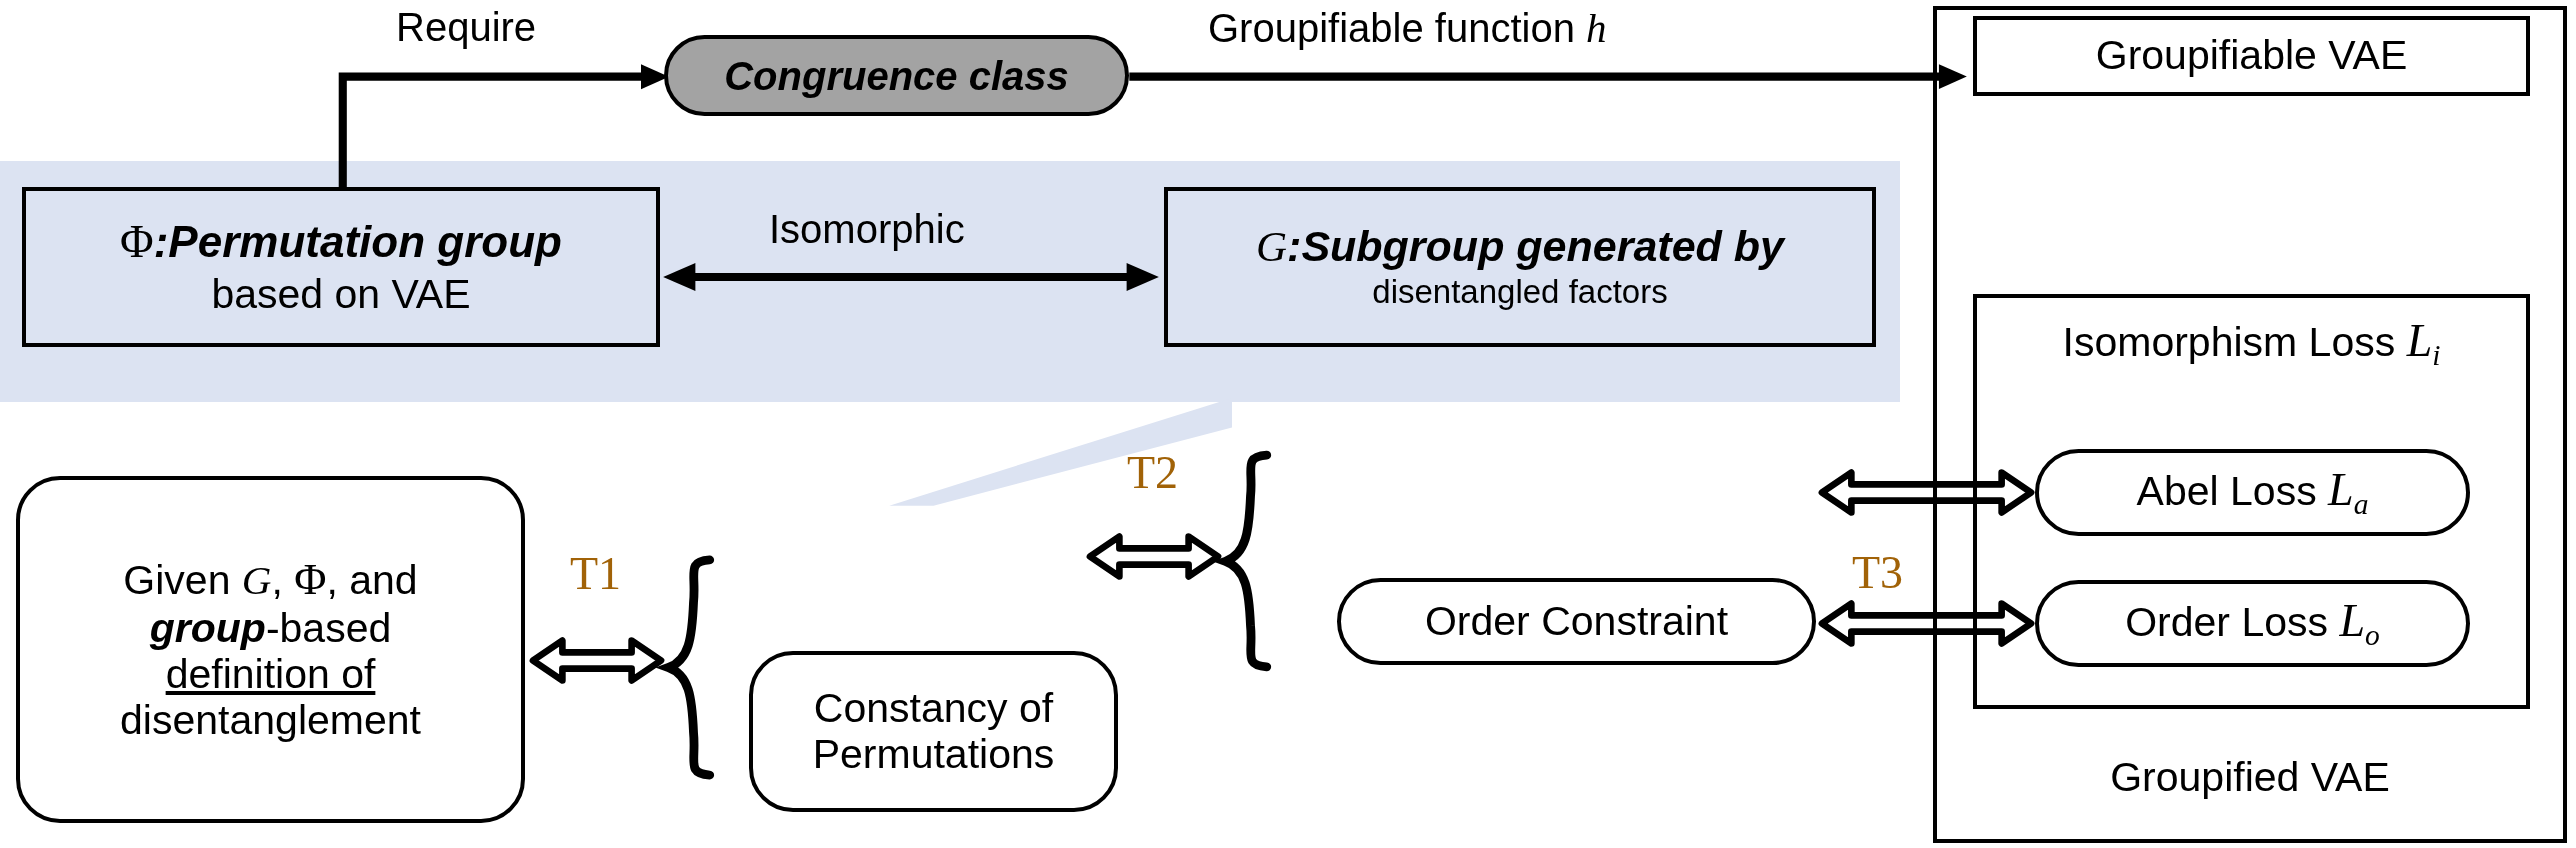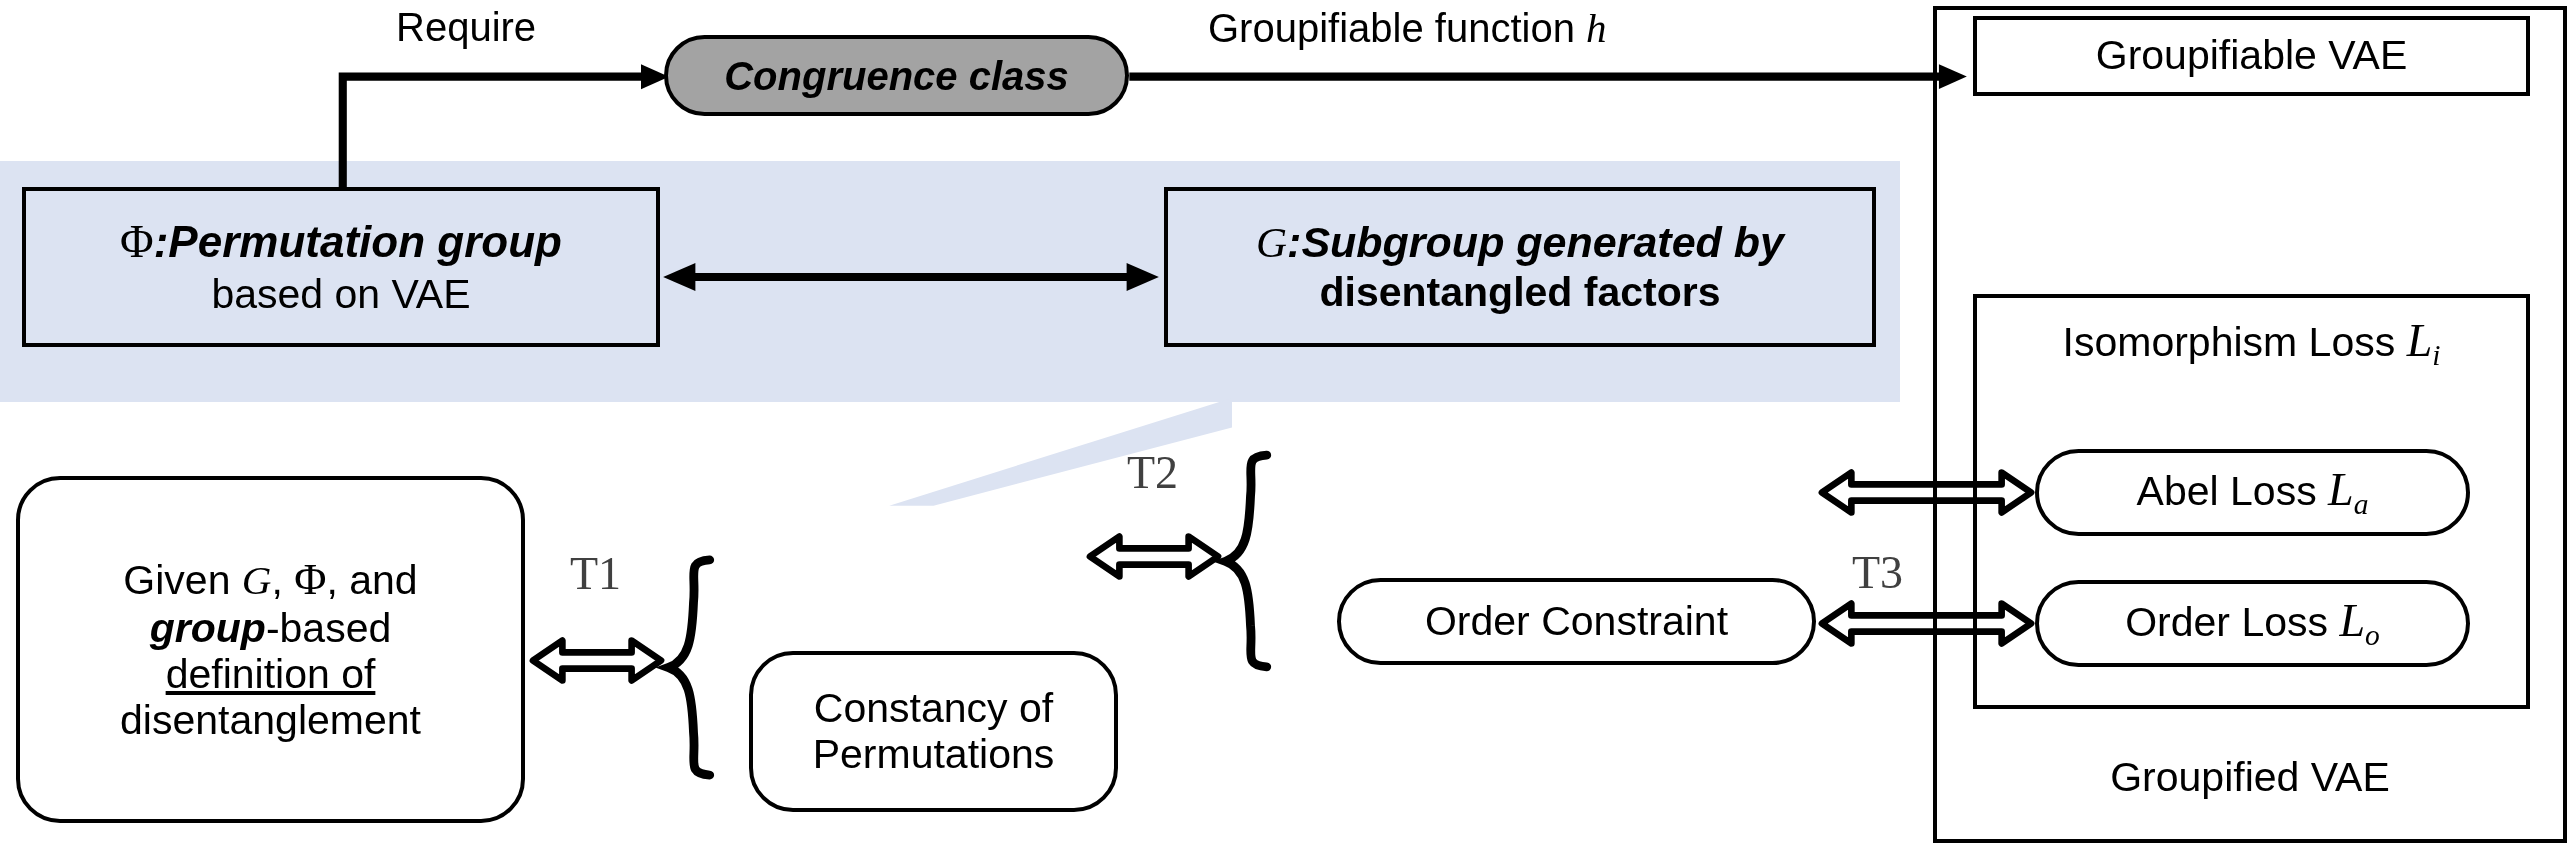--- a/index.html
+++ b/index.html
@@ -18,21 +18,21 @@
   .softbox{box-sizing:border-box;border:4.4px solid #000;background:#fff;border-radius:44px;}
 
   .ctr{display:flex;align-items:center;justify-content:center;text-align:center;
        line-height:1.05;}
   .col{flex-direction:column;}
 
   .t{color:#000;}
   .bi{font-style:italic;font-weight:bold;}
   .serif{font-family:"Liberation Serif", serif;}
   .mathit{font-family:"Liberation Serif", serif;font-style:italic;}
-  .red{color:#404040;font-family:"Liberation Serif", serif;}
+  .red{color:#a16207;font-family:"Liberation Serif", serif;}
 
   .label{font-size:38px;color:#000;white-space:nowrap;}
 
   
   .bluepill{background:#dce3f2;border-radius:29.5px;}
 
   svg{display:block;overflow:visible;}
 </style>
 </head>
 <body>
@@ -69,26 +69,27 @@
       <span class="serif" style="font-size:46px;">Φ</span><span class="bi" style="font-size:44px;">:</span><span class="bi" style="font-size:44px;">Permutation group</span>
     </div>
     <div class="t" style="font-size:41px;margin-top:5.9px;">based on VAE</div>
   </div>
 
   <svg class="abs" style="left:660px;top:255px;width:502px;height:44px;" viewBox="0 0 680 60">
     <line x1="40" y1="30" x2="640" y2="30" stroke="#000" stroke-width="11"></line>
     <polygon points="2,30 46,11 46,49" fill="#000"></polygon>
     <polygon points="678,30 634,11 634,49" fill="#000"></polygon>
   </svg>
+  <div class="abs label" style="left:769px;top:207px;font-size:40px;">Isomorphic</div>
 
   <div class="abs rect filled ctr col" style="left:1164px;top:187px;width:712px;height:160px;">
     <div style="white-space:nowrap;">
       <span class="mathit" style="font-size:43px;">G</span><span class="bi" style="font-size:43px;">:</span><span class="bi" style="font-size:43px;">Subgroup generated by</span>
     </div>
-    <div class="t" style="font-size:41px;margin-top:5.9px;font-weight:bold;">disentangled factors</div>
+    <div class="t" style="font-size:33px;margin-top:5.9px;">disentangled factors</div>
   </div>
 
   <div class="abs softbox ctr col" style="left:16px;top:476px;width:509px;height:347px;">
     <div style="white-space:nowrap;font-size:41px;">
       <span>Given </span><span class="mathit">G</span><span>, </span><span class="serif" style="font-size:44px;">Φ</span><span>, and</span>
     </div>
     <div style="white-space:nowrap;font-size:41px;margin-top:3px;">
       <span class="bi">group</span><span>-based</span>
     </div>
     <div style="font-size:41px;margin-top:3px;text-decoration:underline;">definition of</div>

